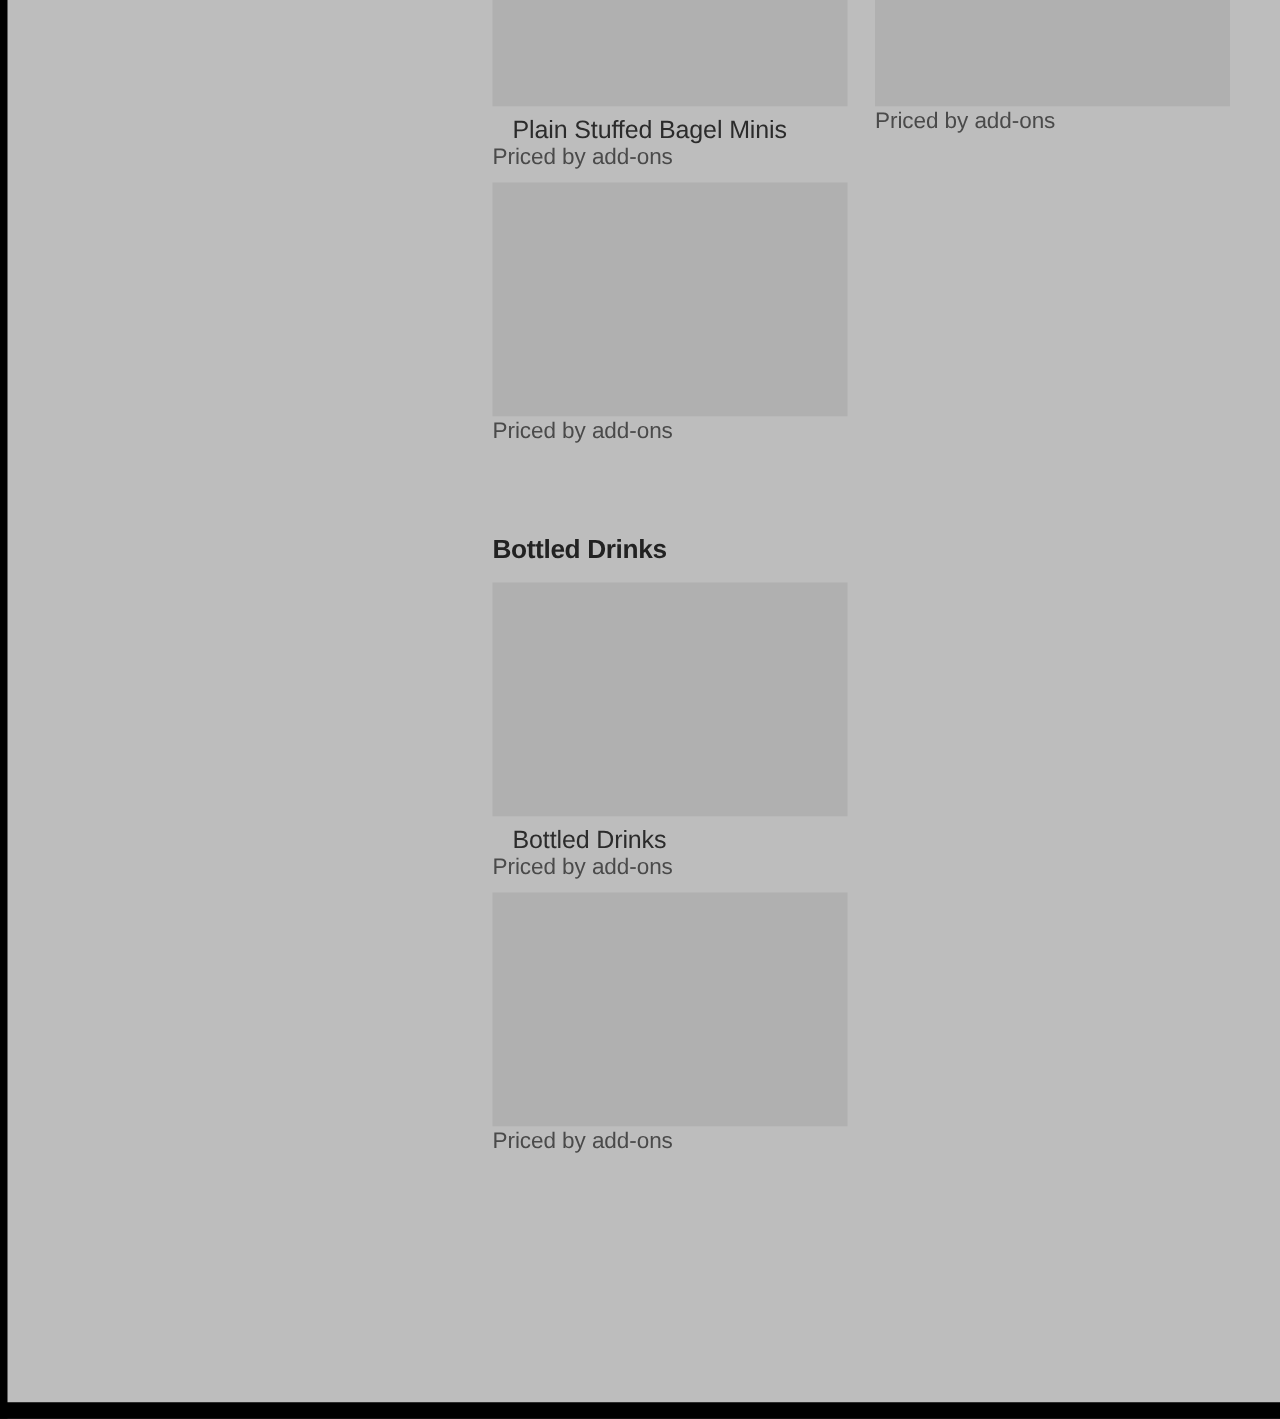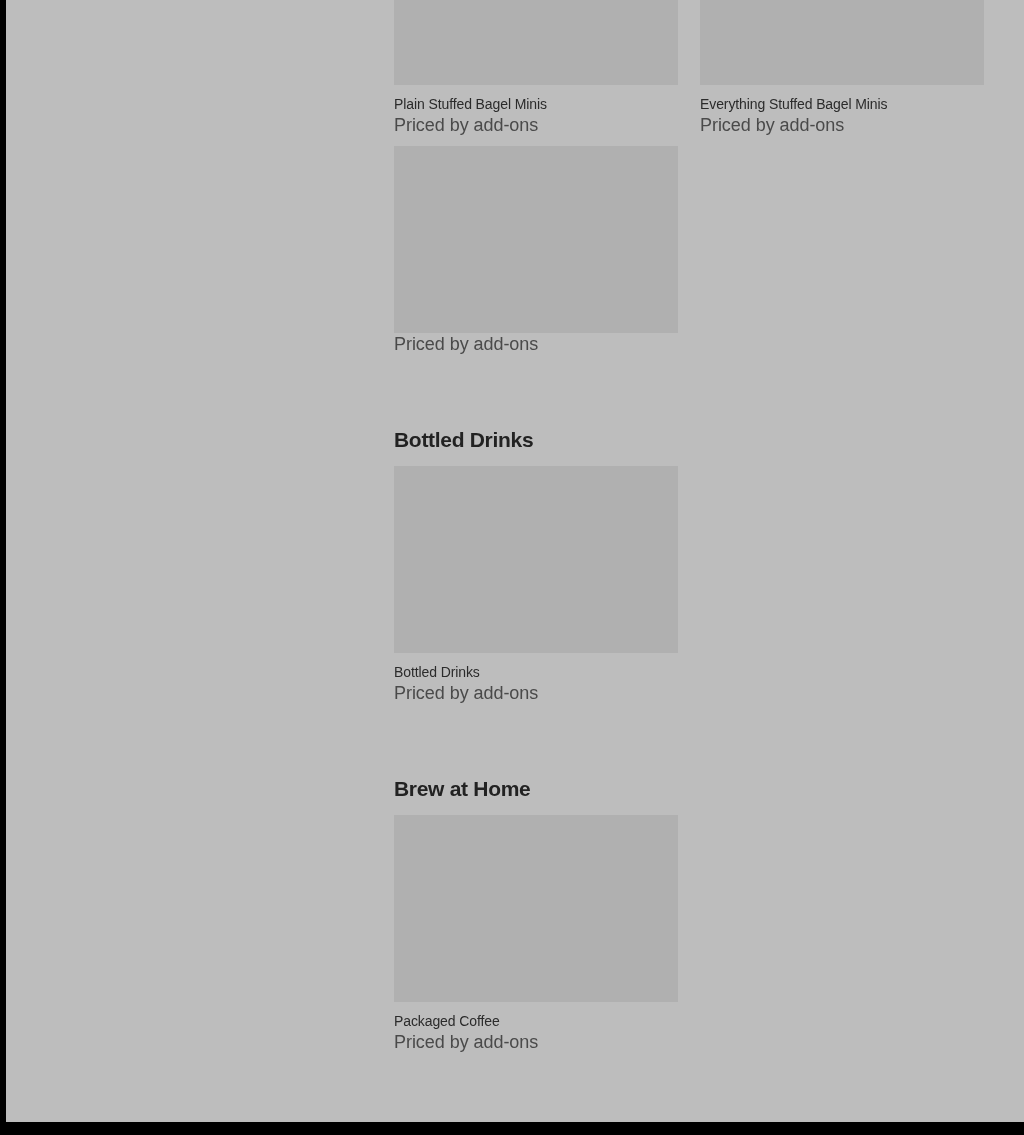--- a/index.html
+++ b/index.html
@@ -55,27 +55,28 @@
   }
 
   .product-thumb {
     width: 284px;
     height: 187px;
     background: #b0b0b0;
     display: block;
   }
 
   .product-name {
-    font-size: 14px;
+    font-size: 20px;
     line-height: 20px;
     color: #2b2b2b;
     font-weight: 400;
     letter-spacing: -0.1px;
     margin-top: 9px;
     white-space: nowrap;
+    margin-left: 16px;
   }
 
   .product-price-note {
     font-size: 18px;
     line-height: 18px;
     color: #4a4a4a;
     font-weight: 400;
     letter-spacing: -0.05px;
     margin-top: 2px;
     white-space: nowrap;
@@ -125,21 +126,20 @@
       <div class="product-grid">
 
         <div class="product-card">
           <div class="product-thumb"></div>
           <div class="product-name">Plain Stuffed Bagel Minis</div>
           <div class="product-price-note">Priced by add-ons</div>
         </div>
 
         <div class="product-card">
           <div class="product-thumb"></div>
-          <div class="product-name">Everything Stuffed Bagel Minis</div>
           <div class="product-price-note">Priced by add-ons</div>
         </div>
 
         <div class="product-card">
           <div class="product-thumb"></div>
           <div class="product-price-note">Priced by add-ons</div>
         </div>
 
       </div>
 
@@ -148,25 +148,23 @@
         <div class="product-grid">
           <div class="product-card">
             <div class="product-thumb"></div>
             <div class="product-name">Bottled Drinks</div>
             <div class="product-price-note">Priced by add-ons</div>
           </div>
         </div>
       </div>
 
       <div class="section-block">
-        <h2 class="section-heading">Brew at Home</h2>
         <div class="product-grid">
           <div class="product-card">
             <div class="product-thumb"></div>
-            <div class="product-name">Packaged Coffee</div>
             <div class="product-price-note">Priced by add-ons</div>
           </div>
         </div>
       </div>
 
     </div>
   </div>
 </div>
 
 <div class="bottom-bar"></div>

